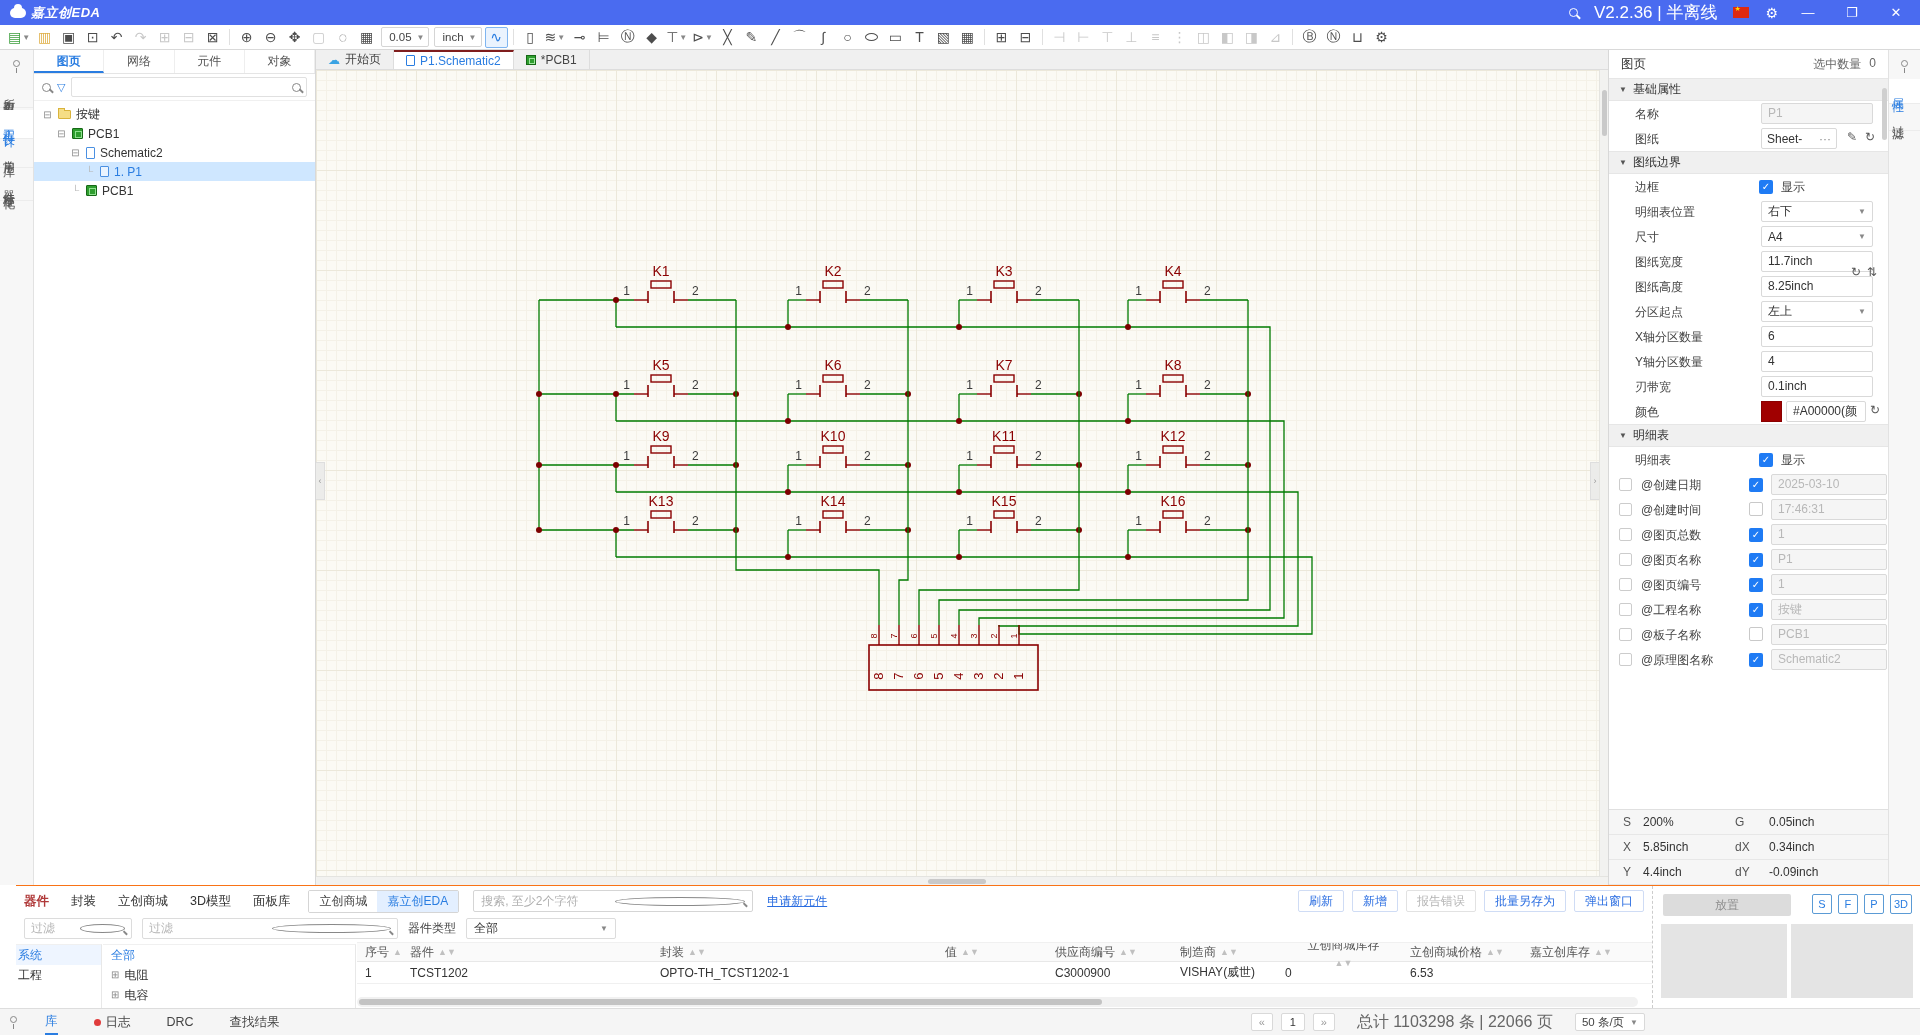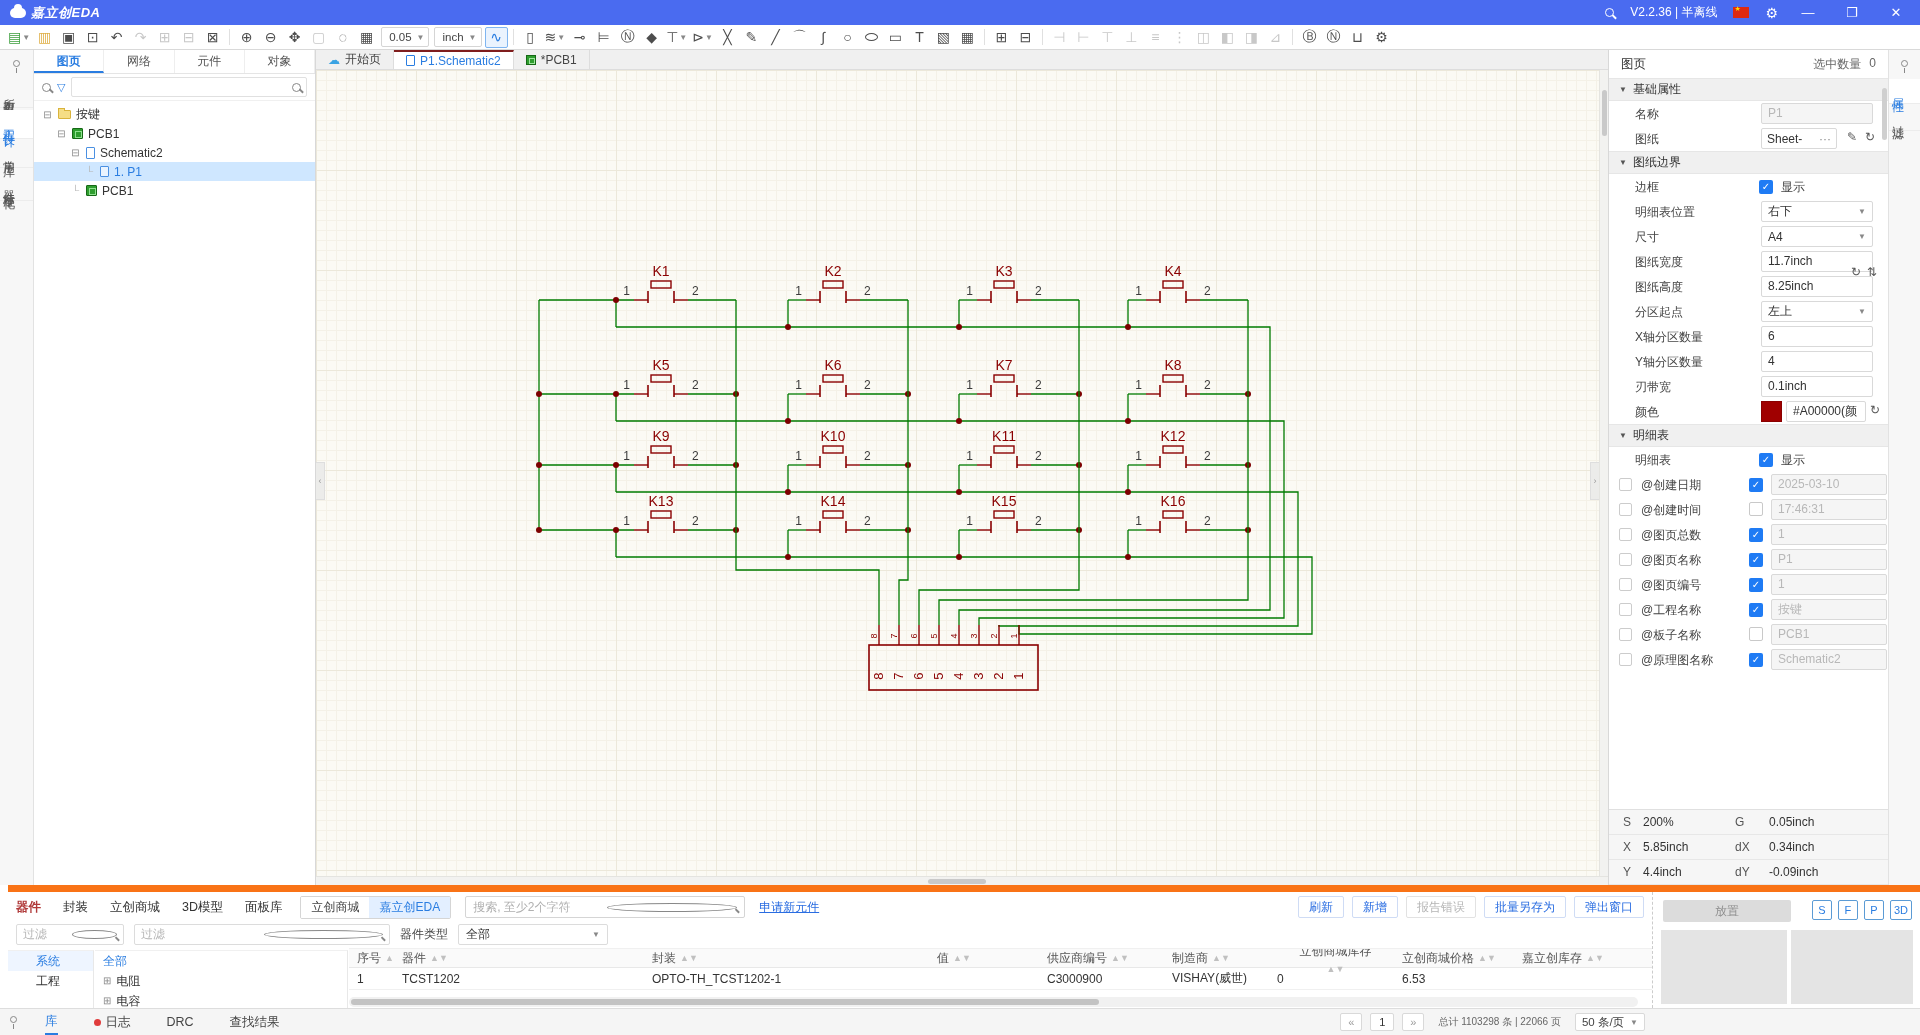--- a/index.html
+++ b/index.html
@@ -9,21 +9,21 @@
 
 .titlebar{height:25px;background:#4a6bf0;display:flex;align-items:center;color:#fff;padding:0 10px;gap:2px}
 .logo{display:flex;align-items:center;gap:5px;margin-right:14px}
 .logo-cloud{width:16px;height:10px;background:#fff;border-radius:6px;position:relative;display:inline-block}
 .logo-cloud::before{content:'';position:absolute;left:4px;top:-4px;width:8px;height:8px;border-radius:50%;background:#fff}
 .logo-text{font-weight:bold;font-style:italic;font-size:13px;letter-spacing:.5px}
 .menu-item{padding:0 11px;height:25px;line-height:25px;font-size:12.5px;cursor:default}
 .tb-right{margin-left:auto;display:flex;align-items:center;gap:16px}
 .i-search-w{width:9px;height:9px;border:1.5px solid #fff;border-radius:50%;position:relative;display:inline-block}
 .i-search-w::after{content:'';position:absolute;width:5px;height:1.5px;background:#fff;transform:rotate(45deg);right:-4px;bottom:-1px}
-.version{font-size:12px}
+.version{font-size:17px}
 .flag{width:16px;height:11px;background:#de2910;position:relative;display:inline-block}
 .flag::before{content:'★';color:#ffde00;font-size:7px;position:absolute;left:1px;top:-2px}
 .win-btn{width:28px;text-align:center;font-size:13px;cursor:default}
 .gear{font-size:14px}
 
 
 .toolbar{height:25px;border-bottom:1px solid #d9d9d9;background:#fff;display:flex;align-items:center;padding:0 6px;gap:1px}
 .tb-btn{min-width:23px;height:21px;display:flex;align-items:center;justify-content:center;border-radius:2px;color:#4d4d4d;font-size:14px;cursor:pointer;padding:0 2px}
 .tb-btn.disabled{color:#c8c8c8}
 .tb-btn.active{border:1px solid #7fb5f0;background:#eaf3fe;color:#2a7de1}
@@ -112,21 +112,21 @@
 .swatch{position:absolute;left:152px;top:2px;width:21px;height:21px;background:#a00000;border:1px solid #8a0000;cursor:pointer}
 .pinput.color{left:177px;width:80px}
 .rp-status{margin-top:auto;border-top:1px solid #e0e0e0;background:#f6f6f6}
 .rs-row{display:flex;height:25px;align-items:center;border-bottom:1px solid #e7e7e7;font-size:12px}
 .rs-row span:nth-child(1){width:34px;padding-left:14px;color:#555}
 .rs-row span:nth-child(2){width:92px;color:#333}
 .rs-row span:nth-child(3){width:34px;color:#555}
 .rs-row span:nth-child(4){flex:1;color:#333}
 
 
-.bottom-panel{position:absolute;top:885px;height:123px;left:8px;right:0;background:#fff;border-top:7px solid #f97316;display:flex}
+.bottom-panel{position:absolute;top:885px;height:123px;left:16px;right:0;background:#fff;border-top:1px solid #f97316;display:flex}
 .bp-left{flex:1;position:relative;min-width:0}
 .bp-row1{position:absolute;top:3px;left:8px;right:8px;height:24px;display:flex;align-items:center;gap:14px}
 .bp-tab{font-size:12.5px;color:#333;cursor:pointer}
 .bp-tab.active{color:#b03a3a;font-weight:bold}
 .src-toggle{display:flex;border:1px solid #d5d5d5;border-radius:2px;overflow:hidden;margin-left:4px}
 .src-tab{padding:2px 10px;font-size:12px;background:#fff;color:#444;cursor:pointer}
 .src-tab.active{background:#e3efff;color:#2a7de1}
 .bp-search{width:280px;height:22px;border:1px solid #d5d5d5;border-radius:2px;display:flex;align-items:center;padding:0 7px;color:#b0b0b0;gap:6px}
 .bp-search span{flex:1}
 .bp-link{color:#2a6de1;text-decoration:underline;font-size:12px;cursor:pointer}
@@ -135,21 +135,21 @@
 .bp-btn.disabled{color:#b5b5b5;border-color:#e2e2e2}
 .bp-row2{position:absolute;top:31px;left:8px;height:23px;display:flex;align-items:center;gap:10px}
 .flt{height:21px;border:1px solid #dcdcdc;border-radius:2px;display:flex;align-items:center;padding:0 6px;color:#b5b5b5;gap:5px}
 .flt.w1{width:108px}.flt.w2{width:256px}
 .flt span{flex:1}
 .type-label{color:#444}
 .type-select{width:150px;height:21px;border:1px solid #dcdcdc;border-radius:2px;display:flex;align-items:center;padding:0 7px;color:#333;cursor:pointer}
 .type-select .caret{margin-left:auto;font-size:8px;color:#888}
 .bp-col1{position:absolute;top:58px;bottom:0;left:0;width:86px;border-right:1px solid #e8e8e8;border-top:1px solid #f0f0f0}
 .bp-col2{position:absolute;top:58px;bottom:0;left:87px;width:253px;border-right:1px solid #e8e8e8;border-top:1px solid #f0f0f0}
-.cls-item{height:20px;line-height:20px;padding-left:28px;color:#333;cursor:pointer}
+.cls-item{height:20px;line-height:20px;padding-left:2px;color:#333;cursor:pointer}
 .cls-item.active{color:#2a7de1;background:#eef5ff}
 .cat-item{height:20px;line-height:20px;padding-left:8px;color:#333;cursor:pointer;display:flex;align-items:center;gap:5px}
 .cat-item.active{color:#2a7de1}
 .cat-item .exp{font-size:10px;color:#888}
 .bp-table{position:absolute;top:56px;bottom:12px;left:341px;right:0;overflow:hidden;border-top:1px solid #f0f0f0}
 .th-row{display:flex;height:19px;background:#fafafa;border-bottom:1px solid #e8e8e8;align-items:center}
 .th-cell{font-size:12px;color:#555;padding-left:8px;display:flex;align-items:center;gap:4px;flex:none;overflow:hidden;white-space:nowrap}
 .th-cell .sort{color:#c0c0c0;font-size:9px}
 .td-row{display:flex;height:22px;align-items:center;border-bottom:1px solid #f0f0f0}
 .td-cell{font-size:12px;color:#333;padding-left:8px;flex:none;overflow:hidden;white-space:nowrap}
@@ -165,21 +165,21 @@
 
 
 .status-bar{position:absolute;bottom:0;height:27px;left:0;right:0;background:#f5f5f5;border-top:1px solid #ddd;display:flex;align-items:center;padding-left:10px}
 .sb-pin{margin-right:28px;margin-top:4px}
 .sb-tab{margin-right:36px;font-size:12.5px;color:#444;cursor:pointer;height:26px;line-height:26px;display:flex;align-items:center;gap:5px}
 .sb-tab.active{color:#2a7de1;border-bottom:2px solid #2a7de1}
 .sb-dot{width:7px;height:7px;border-radius:50%;background:#e03c3c;display:inline-block}
 .sb-right{position:absolute;right:275px;display:flex;align-items:center;gap:8px}
 .pg-btn{width:22px;height:18px;border:1px solid #d9d9d9;background:#fff;border-radius:2px;text-align:center;line-height:16px;color:#9a9a9a;font-size:11px;cursor:pointer}
 .pg-cur{width:24px;height:18px;border:1px solid #d9d9d9;background:#fff;border-radius:2px;text-align:center;line-height:16px;color:#333;font-size:11px}
-.sb-total{color:#666;font-size:10px;margin:0 6px}
+.sb-total{color:#666;font-size:16px;margin:0 14px}
 .pg-size{height:18px;border:1px solid #d9d9d9;background:#fff;border-radius:2px;display:flex;align-items:center;padding:0 6px;gap:6px;font-size:11.5px;color:#444;cursor:pointer}
 .pg-size .caret{font-size:8px;color:#888}
 </style>
 </head>
 <body>
 
 <div class="titlebar">
   <div class="logo">
     <span class="logo-cloud"></span>
     <span class="logo-text">嘉立创EDA</span>

